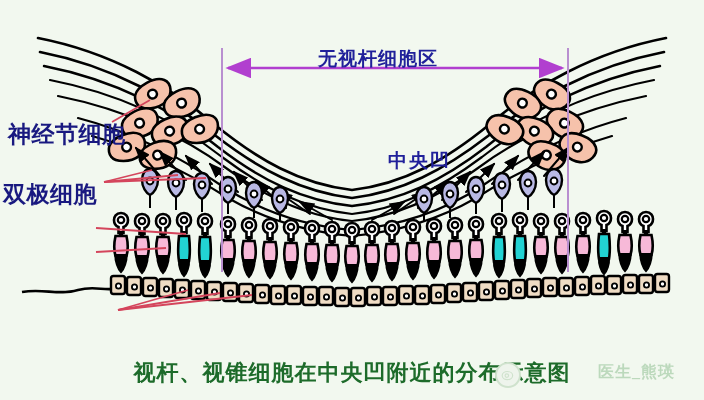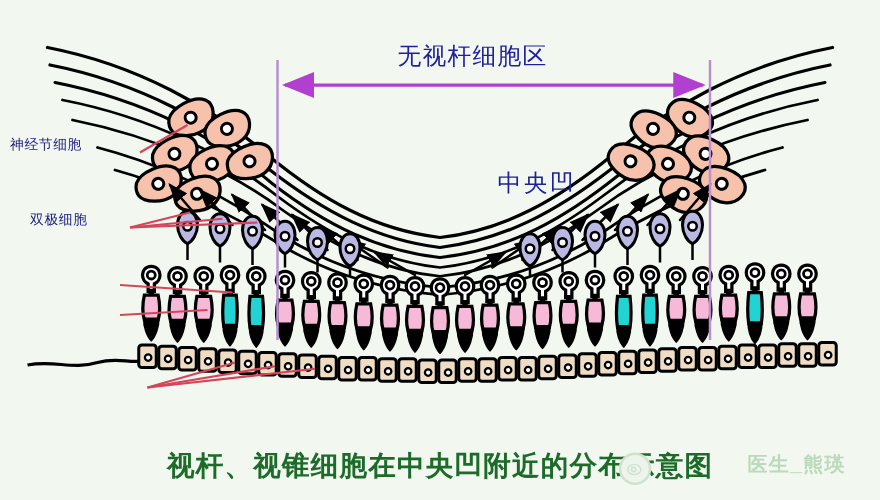--- a/index.html
+++ b/index.html
@@ -9,44 +9,45 @@
     font-family:"DejaVu Sans","Liberation Sans",sans-serif;
     overflow:hidden;position:relative;
   }
   #stage{position:relative;width:704px;height:400px;}
   #art{position:absolute;left:0;top:0;width:704px;height:400px;}
 
   .lbl{
     position:absolute;
     color:#191980;
     font-family:"DejaVu Sans","Liberation Sans",sans-serif;
-    font-weight:400;
+    font-weight:700;
     white-space:nowrap;
     letter-spacing:0.5px;
     line-height:1;
-  }
-  .lbl-left{font-size:11px;text-align:center;}
+    margin-top:13px;
+  }
+  .lbl-left{font-size:23px;text-align:center;}
   .lbl-zone{font-size:19px;color:#20209a;letter-spacing:1px;}
   .lbl-fovea{font-size:19px;color:#20209a;letter-spacing:2px;}
 
   #caption{
     position:absolute;left:0;top:358px;width:704px;
     text-align:center;
     font-size:22px;font-weight:700;
     color:#1d6b2a;
     letter-spacing:1px;
     font-family:"DejaVu Sans","Liberation Sans",sans-serif;
     white-space:nowrap;
   }
   #wm-text{
     position:absolute;left:598px;top:362px;
     font-size:16px;font-weight:700;
     color:#bcd9bc;letter-spacing:1px;
     white-space:nowrap;
-    font-family:Liberation Mono, monospace;
+    font-family:Liberation Serif, serif;
   }
   #wm-logo{
     position:absolute;left:495px;top:362px;
     width:22px;height:22px;border-radius:50%;
     background:#eef4ec;border:2px solid #cfe2cd;
     display:flex;align-items:center;justify-content:center;
   }
 </style>
 </head>
 <body>
@@ -276,28 +277,28 @@
       <path d="M96,228 L186,234"></path>
       <path d="M96,252 L166,248"></path>
       <path d="M118,310 L188,290"></path>
       <path d="M118,310 L220,293"></path>
       <path d="M118,310 L252,295"></path>
     </g>
   </svg>
 
   <div class="lbl lbl-left" style="left:8px;top:110px;">神经节细胞</div>
 
-  <div class="lbl lbl-left" style="left:24px;top:170px;">双极细胞</div>
+  <div class="lbl lbl-left" style="left:3px;top:170px;">双极细胞</div>
 
 
 
 
   <div class="lbl lbl-zone" style="left:318px;top:36px;">无视杆细胞区</div>
 
-  <div class="lbl lbl-fovea" style="left:362px;top:138px;padding-left:36px;">中央凹</div>
+  <div class="lbl lbl-fovea" style="left:352px;top:138px;padding-left:36px;">中央凹</div>
 
   <div id="caption">视杆、视锥细胞在中央凹附近的分布示意图</div>
 
   <div id="wm-logo">
     <svg width="14" height="14" viewBox="0 0 24 24" aria-hidden="true">
       <ellipse cx="11" cy="13" rx="9" ry="7" fill="none" stroke="#cfe2cd" stroke-width="2"></ellipse>
       <circle cx="10" cy="13" r="3" fill="none" stroke="#cfe2cd" stroke-width="2"></circle>
     </svg>
   </div>
   <div id="wm-text">医生_熊瑛</div>

